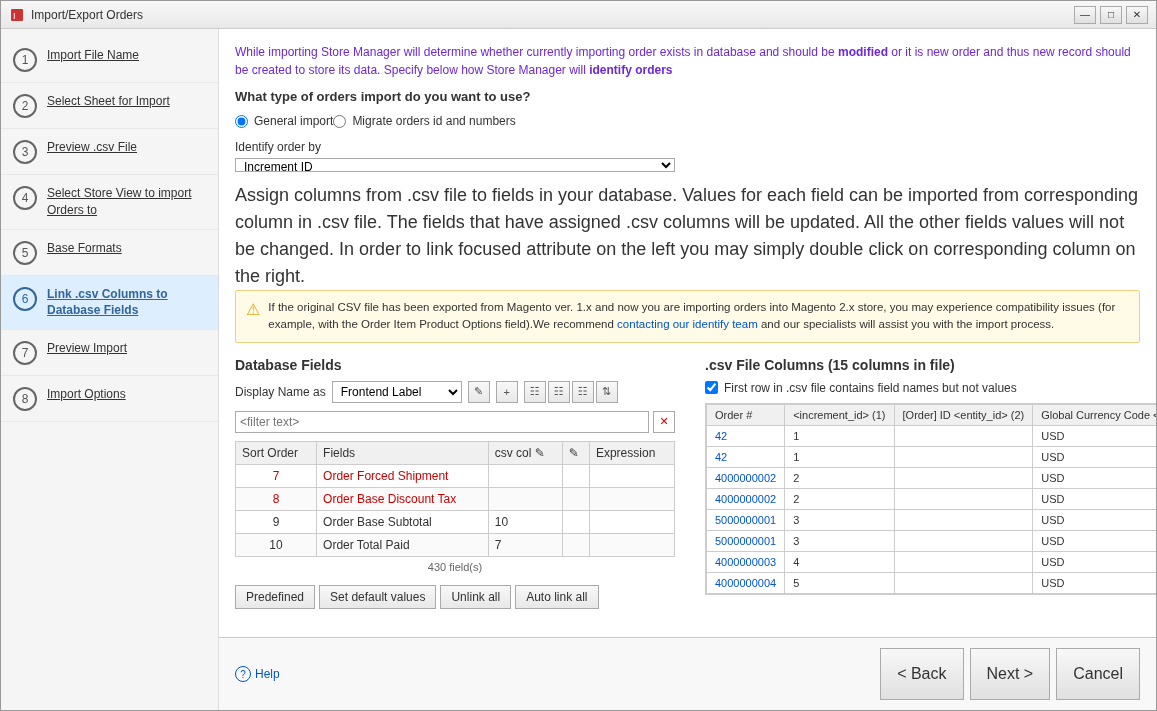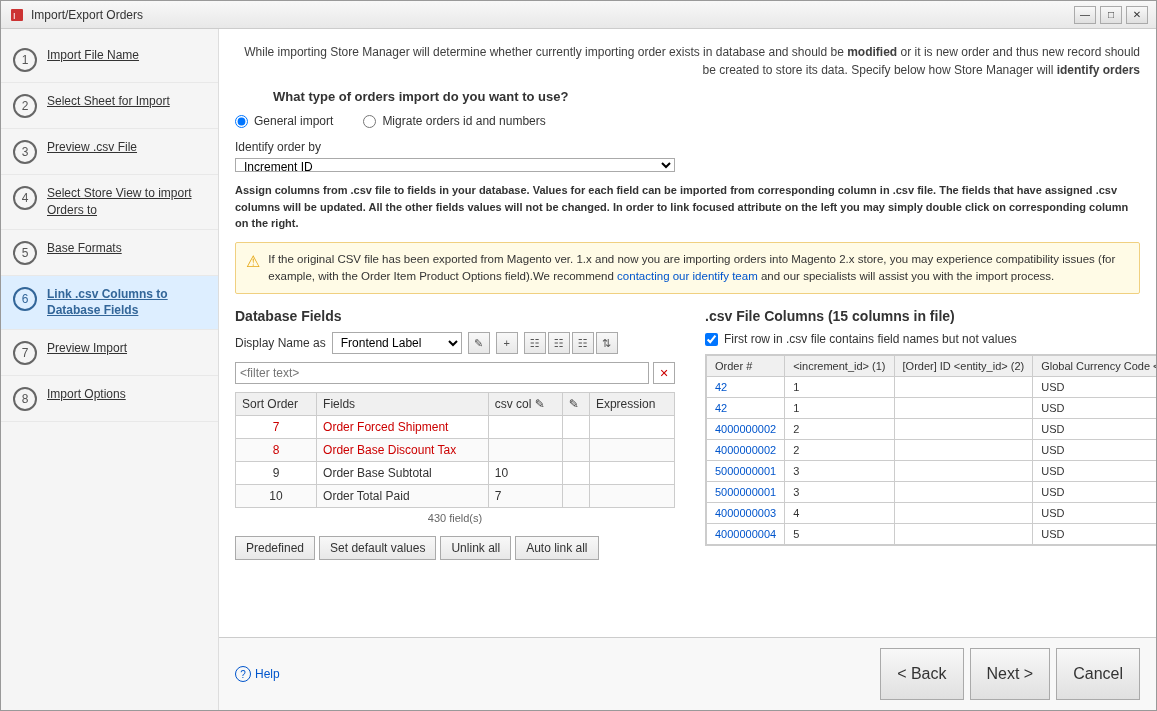--- a/index.html
+++ b/index.html
@@ -23,36 +23,36 @@
     .sidebar-num { width: 24px; height: 24px; border-radius: 50%; border: 2px solid #666; display: flex; align-items: center; justify-content: center; font-size: 12px; color: #555; flex-shrink: 0; margin-right: 10px; margin-top: 1px; }
     .sidebar-item.active .sidebar-num { border-color: #336699; color: #336699; }
     .sidebar-label { font-size: 12px; color: #333; line-height: 1.4; text-decoration: underline; }
     .sidebar-item.active .sidebar-label { color: #336699; font-weight: bold; }
     
     
     .main-panel { flex: 1; display: flex; flex-direction: column; overflow: hidden; }
     
     .content-area { flex: 1; overflow-y: auto; padding: 14px 16px; }
     
-    .info-text { font-size: 12px; color: #404040; line-height: 1.5; margin-bottom: 10px; text-align: right; }
+    .info-text { font-size: 12px; color: #6d28d9; line-height: 1.5; margin-bottom: 10px; }
     .info-text strong { font-weight: bold; }
     
-    .question-text { font-size: 13px; font-weight: bold; color: #333; margin-bottom: 10px; margin-left: 38px; }
-    
-    .radio-row { display: flex; align-items: center; gap: 30px; margin-bottom: 12px; }
+    .question-text { font-size: 13px; font-weight: bold; color: #333; margin-bottom: 10px; }
+    
+    .radio-row { display: flex; align-items: center; margin-bottom: 12px; }
     .radio-item { display: flex; align-items: center; gap: 6px; cursor: pointer; }
     .radio-item input[type="radio"] { margin: 0; }
     .radio-item label { font-size: 12px; color: #333; cursor: pointer; }
     
     .identify-label { font-size: 12px; color: #333; margin-bottom: 4px; }
     
     .dropdown-row { display: flex; align-items: center; gap: 8px; margin-bottom: 10px; }
     .dropdown-select { width: 440px; height: 14px; border: 1px solid #aaa; background: #fff; font-size: 12px; padding: 0 4px; }
     
-    .assign-text { font-size: 11px; color: #333; line-height: 1.5; margin-bottom: 10px; font-weight: bold; }
+    .assign-text { font-size: 18px; color: #333; line-height: 1.5; margin-bottom: 0; }
     
     .warning-box { display: flex; align-items: flex-start; gap: 8px; background: #fffbe6; border: 1px solid #f0d080; padding: 8px 10px; margin-bottom: 14px; border-radius: 2px; }
     .warning-icon { color: #e6a817; font-size: 16px; flex-shrink: 0; margin-top: 1px; }
     .warning-text { font-size: 11.5px; color: #333; line-height: 1.5; }
     .warning-text a { color: #0055cc; text-decoration: none; }
     
     
     .split-area { display: flex; gap: 30px; }
     
     .db-panel { flex: 0 0 440px; }

